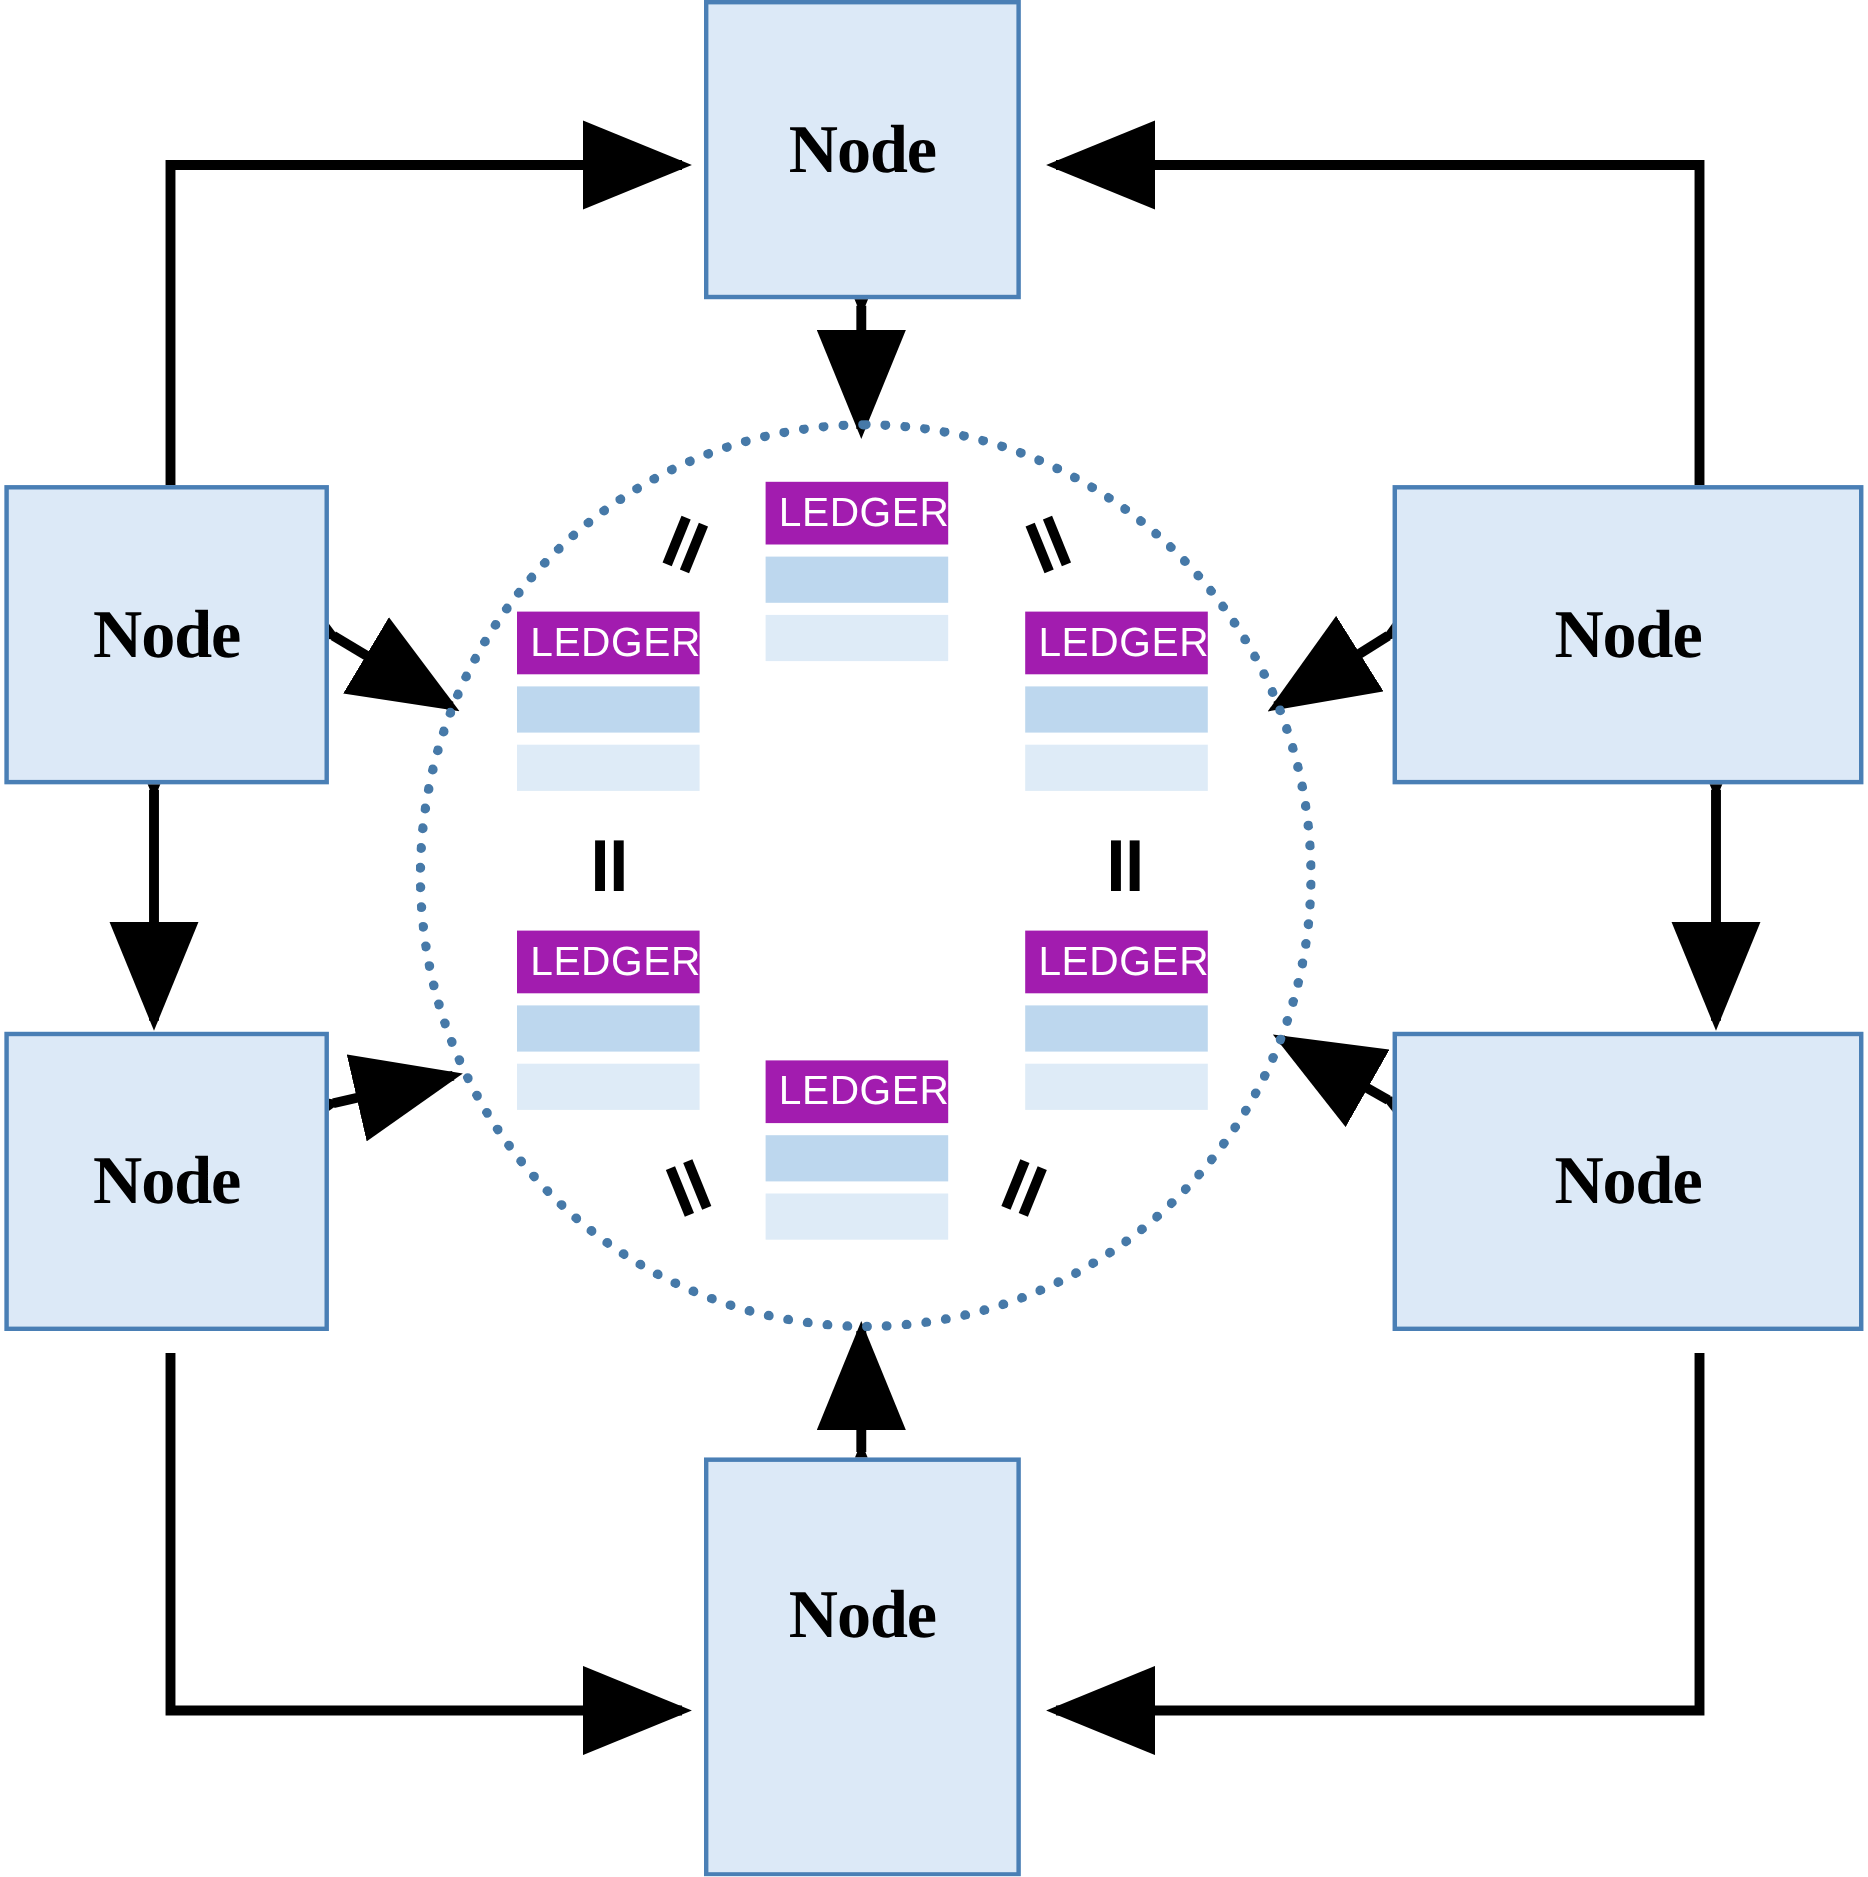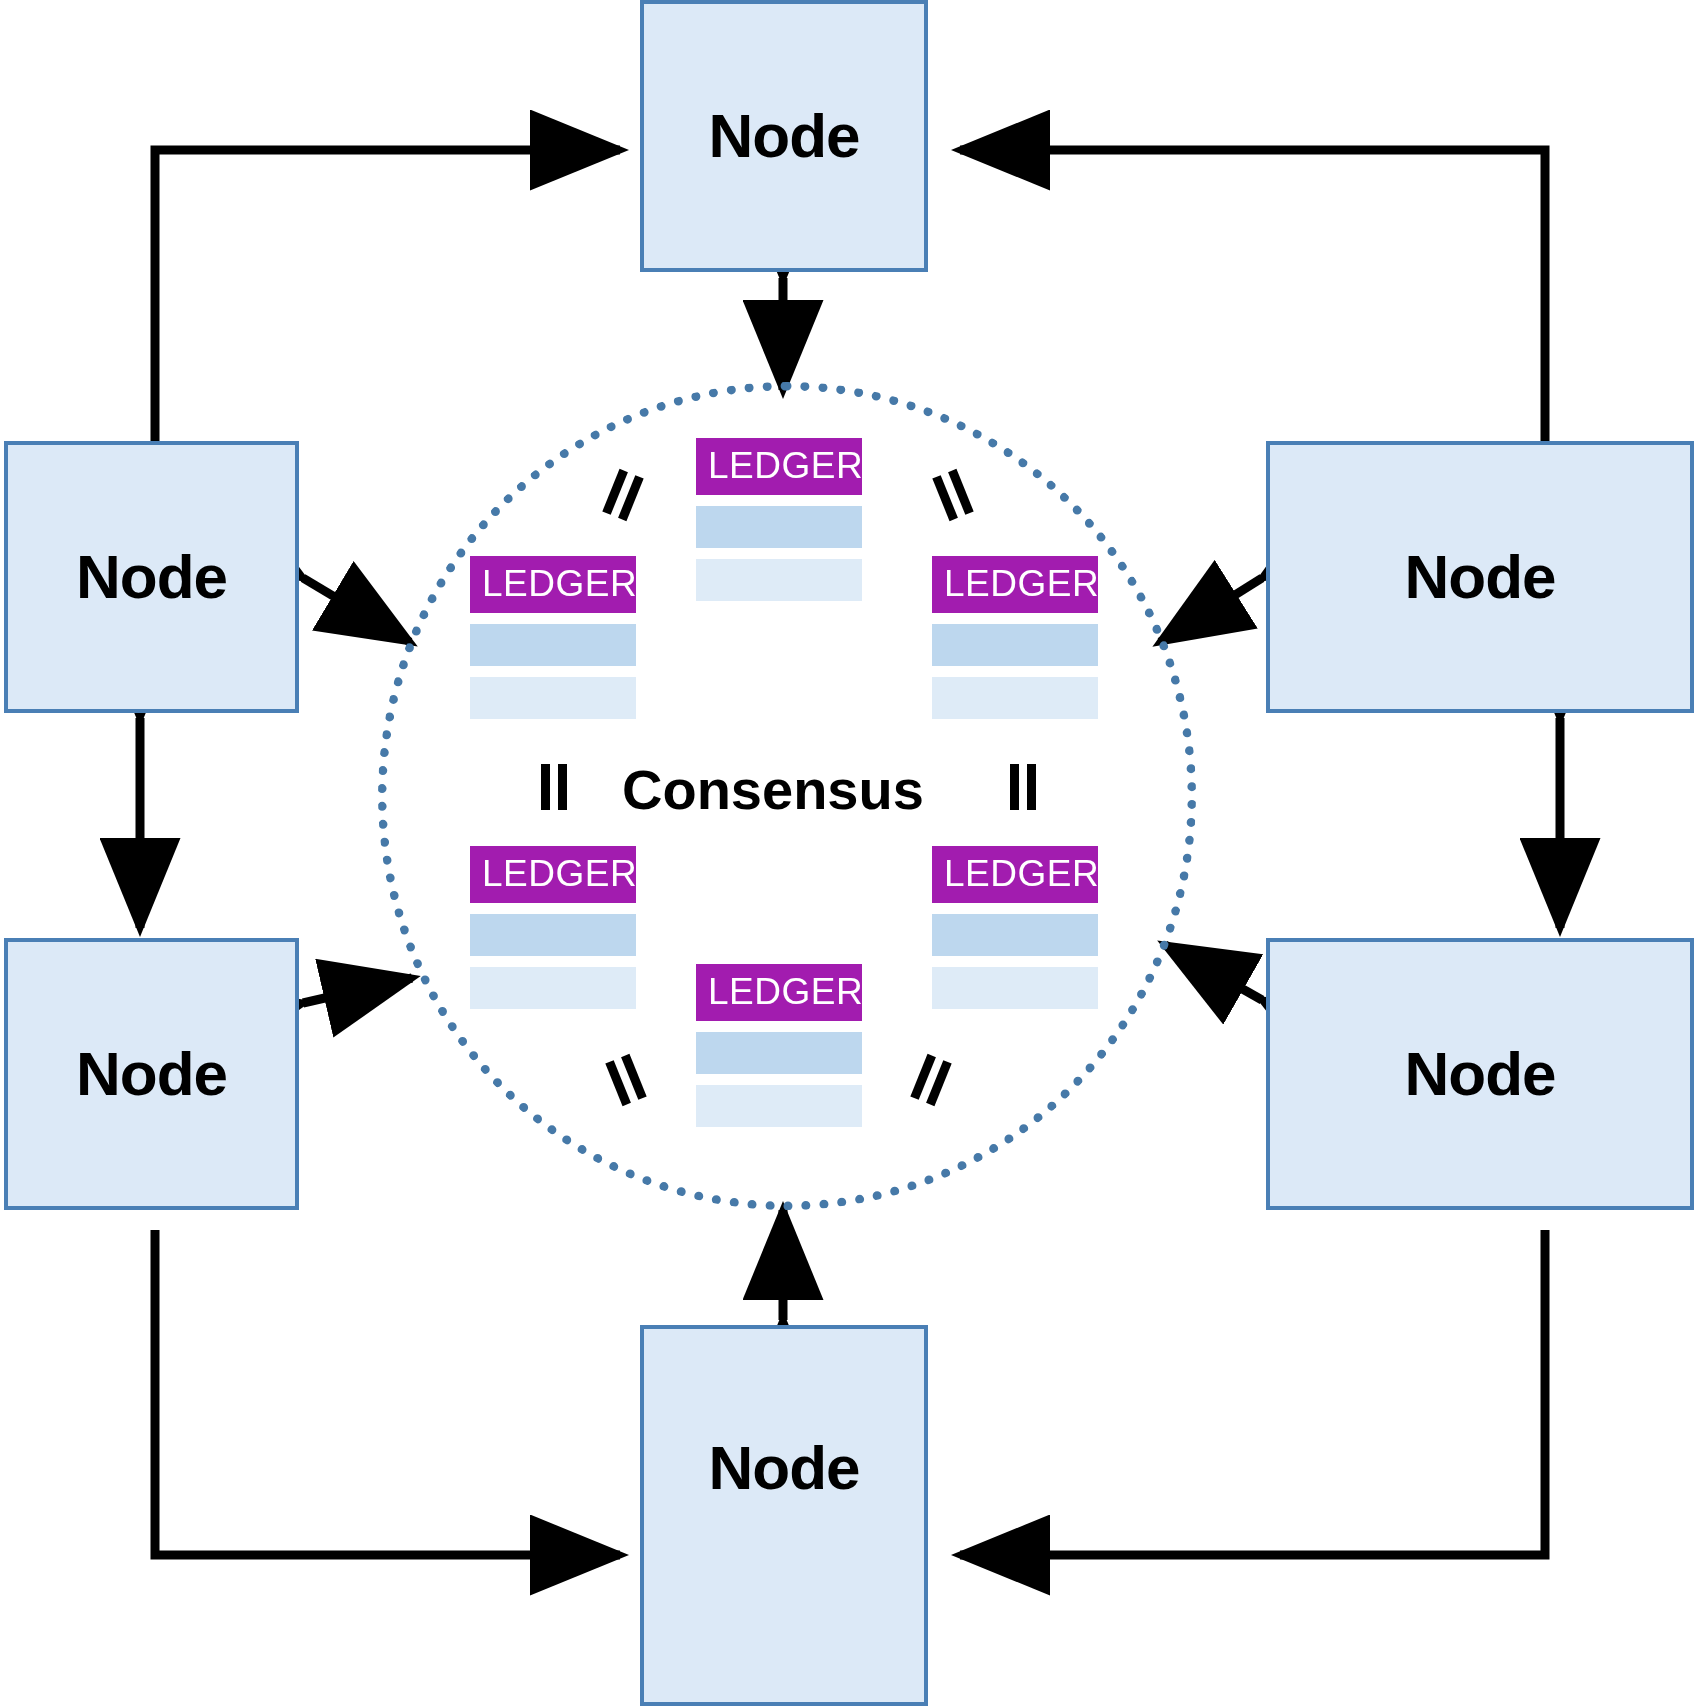--- a/index.html
+++ b/index.html
@@ -7,21 +7,21 @@
   #stage{position:relative;width:1698px;height:1706px;overflow:hidden;background:#fff;}
 
   .node{
     position:absolute;
     background:#dce9f7;
     border:4px solid #4a7fb5;
     box-sizing:border-box;
     display:flex;align-items:center;justify-content:center;
   }
   .node-label{
-    font-family:Liberation Sans, sans-serif;
+    font-family:Liberation Serif, serif;
     font-weight:bold;
     font-size:62px;
     color:#000;
     letter-spacing:-1px;
     line-height:1;
   }
 
   .circle{
     position:absolute;
     border-radius:50%;
@@ -227,15 +227,14 @@
   </div>
   <div class="eqmark" style="left:603px;top:1057px;transform:rotate(-22deg);">
     <span class="a"></span>
       <span class="b"></span>
   </div>
   <div class="eqmark" style="left:908px;top:1057px;transform:rotate(22deg);">
     <span class="a"></span>
       <span class="b"></span>
   </div>
 
-  <div class="consensus" style="left:622px;top:762px;">Consensus</div>
 
 </div>
 
 </body></html>

